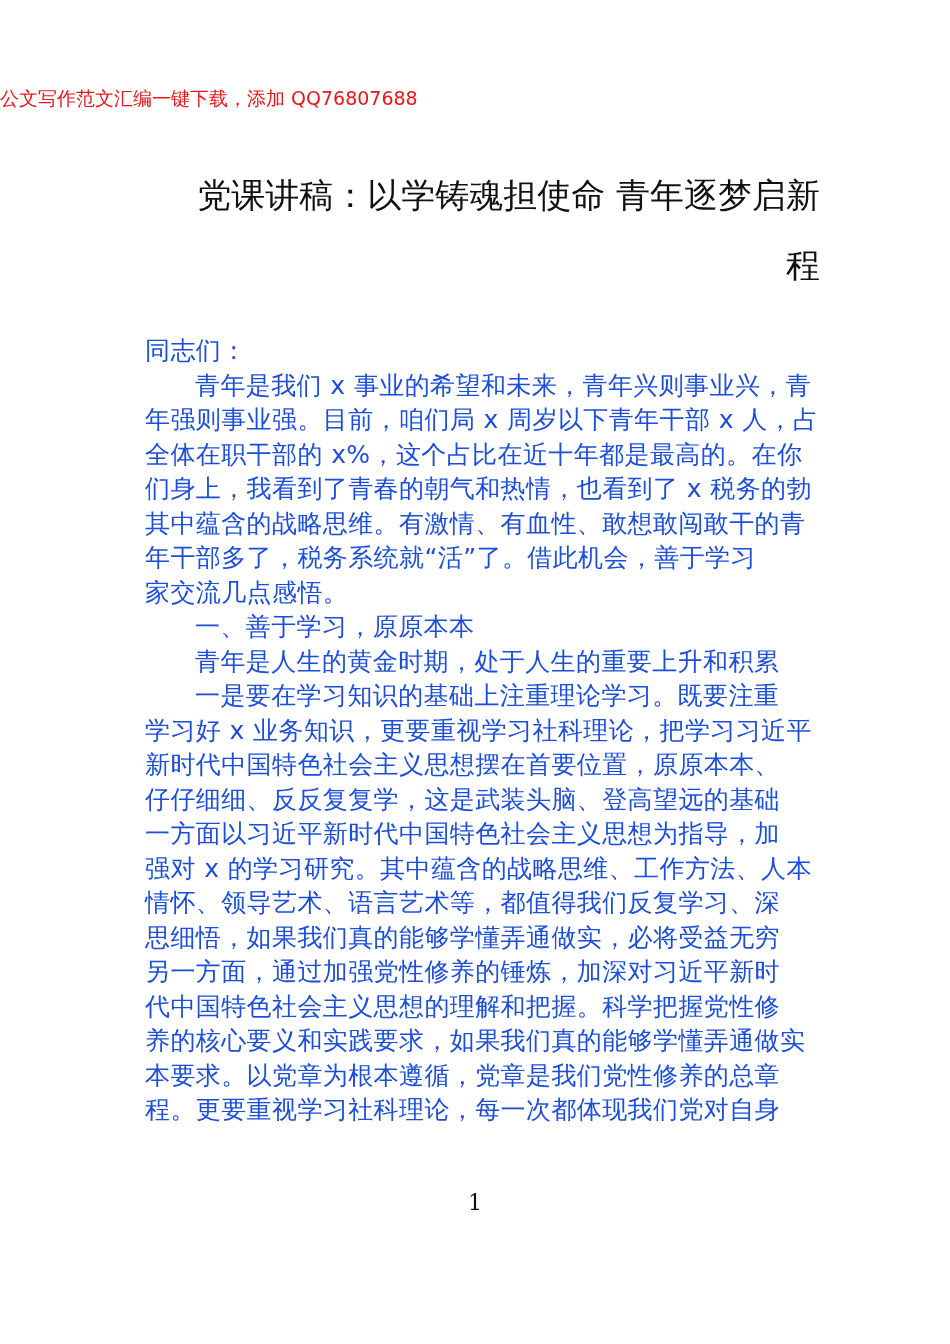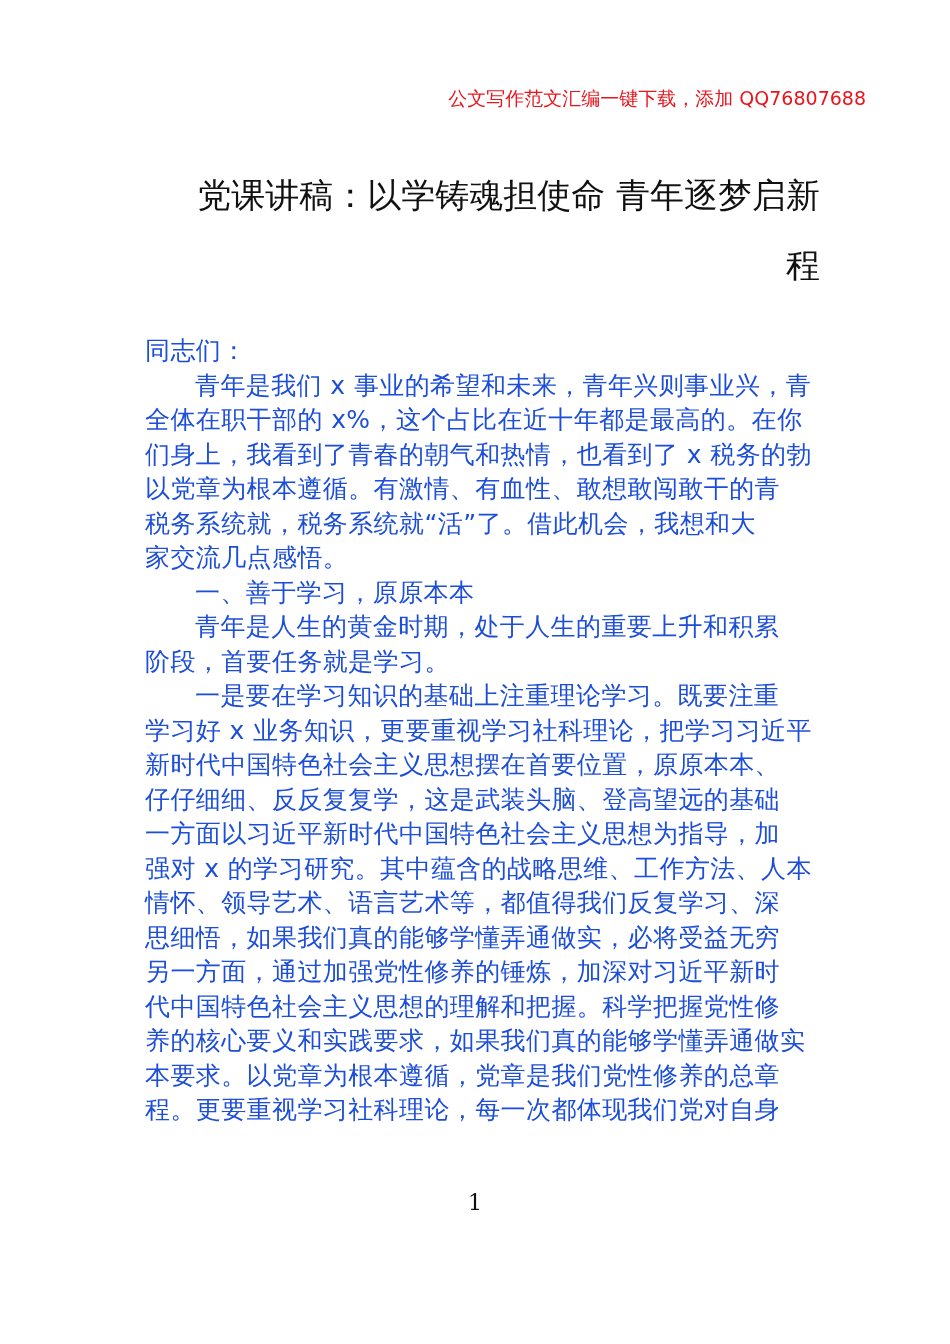--- a/index.html
+++ b/index.html
@@ -19,21 +19,21 @@
       position: absolute;
       left: 0; top: 0;
       width: 950px; height: 1344px;
       background: #ffffff;
     }
     .header-note {
       position: absolute;
       top: 84px;
       left: 0;
       width: 866px;
-      text-align: right;
+      text-align: left;
       font-size: 19px;
       line-height: 28px;
       color: #e8161c;
       letter-spacing: 0px;
     }
     .title {
       position: absolute;
       left: 140px;
       width: 680px;
       text-align: right;
@@ -76,28 +76,28 @@
 <div class="page">
 
   <div class="header-note">公文写作范文汇编一键下载，添加 QQ76807688</div>
 
   <div class="title l1">党课讲稿：以学铸魂担使命 青年逐梦启新</div>
   <div class="title l2">程</div>
 
   <div class="body-text">
     <div class="line">同志们：</div>
     <div class="line indent">青年是我们 x 事业的希望和未来，青年兴则事业兴，青</div>
+    <div class="line">年强则事业强。目前，咱们局 x 周岁以下青年干部 x 人，占</div>
     <div class="line">全体在职干部的 x%，这个占比在近十年都是最高的。在你</div>
     <div class="line">们身上，我看到了青春的朝气和热情，也看到了 x 税务的勃</div>
-    <div class="line">以党章为根本遵循。有激情、有血性、敢想敢闯敢干的青</div>
-    <div class="line">税务系统就，税务系统就“活”了。借此机会，我想和大</div>
+    <div class="line">其中蕴含的战略思维。有激情、有血性、敢想敢闯敢干的青</div>
+    <div class="line">年干部多了，税务系统就“活”了。借此机会，善于学习</div>
     <div class="line">家交流几点感悟。</div>
     <div class="line indent">一、善于学习，原原本本</div>
     <div class="line indent">青年是人生的黄金时期，处于人生的重要上升和积累</div>
-    <div class="line">阶段，首要任务就是学习。</div>
     <div class="line indent">一是要在学习知识的基础上注重理论学习。既要注重</div>
     <div class="line">学习好 x 业务知识，更要重视学习社科理论，把学习习近平</div>
     <div class="line">新时代中国特色社会主义思想摆在首要位置，原原本本、</div>
     <div class="line">仔仔细细、反反复复学，这是武装头脑、登高望远的基础</div>
     <div class="line">一方面以习近平新时代中国特色社会主义思想为指导，加</div>
     <div class="line">强对 x 的学习研究。其中蕴含的战略思维、工作方法、人本</div>
     <div class="line">情怀、领导艺术、语言艺术等，都值得我们反复学习、深</div>
     <div class="line">思细悟，如果我们真的能够学懂弄通做实，必将受益无穷</div>
     <div class="line">另一方面，通过加强党性修养的锤炼，加深对习近平新时</div>
     <div class="line">代中国特色社会主义思想的理解和把握。科学把握党性修</div>

